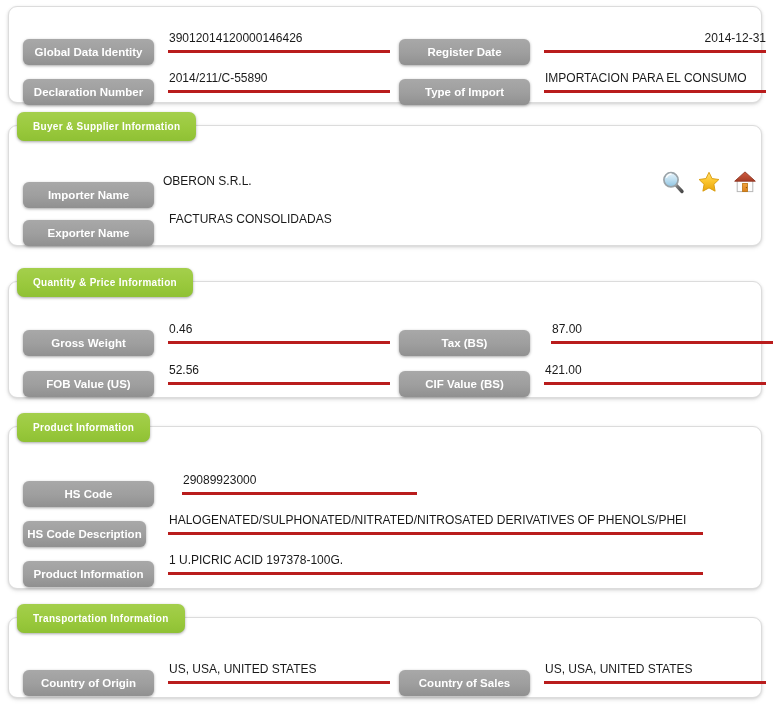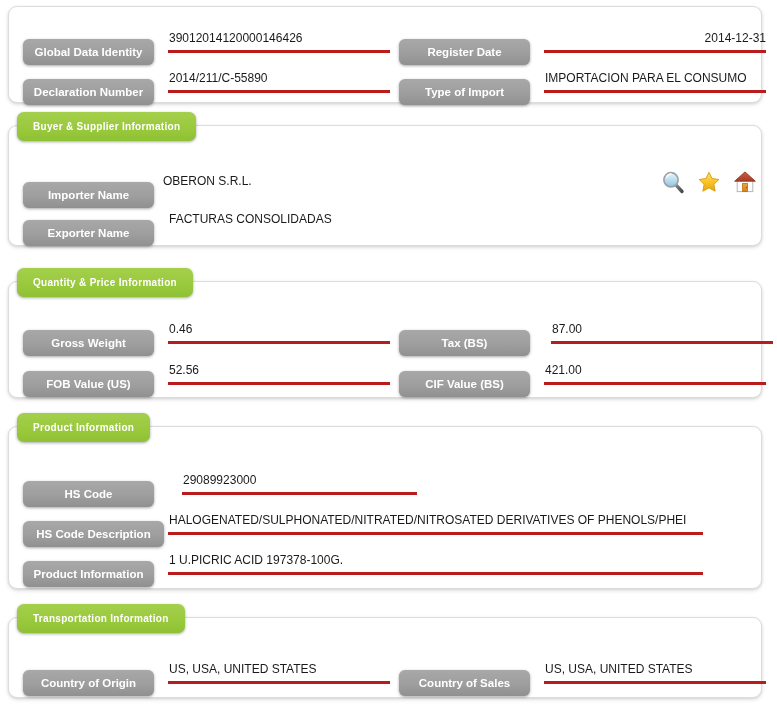--- a/index.html
+++ b/index.html
@@ -93,21 +93,21 @@
     color: #1a1a1a;
     border-bottom: 3px solid #b91c1c;
     box-sizing: border-box;
     white-space: nowrap;
     overflow: hidden;
     padding-left: 1px;
   }
 
   
   .lbl.w131 { width: 131px; }
-  .lbl.w141 { width: 141px; }
+  .lbl.w141 { width: 123px; }
 
   
   .icon-row {
     position: absolute;
     top: 0;
     display: flex;
     gap: 12px;
     align-items: center;
   }
   .icon-btn {

